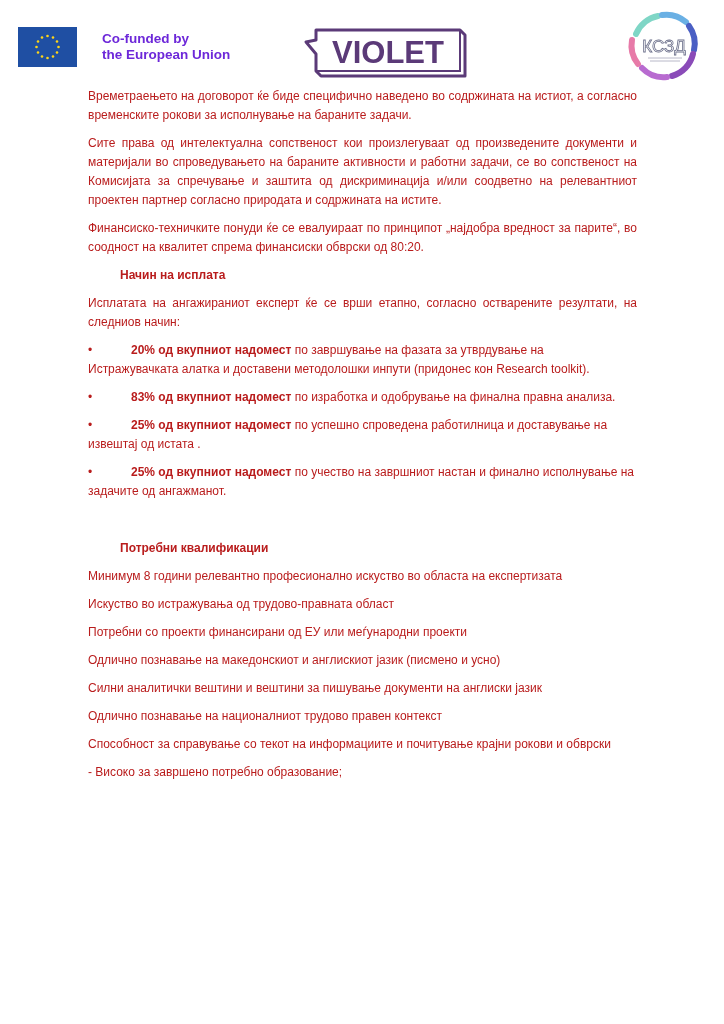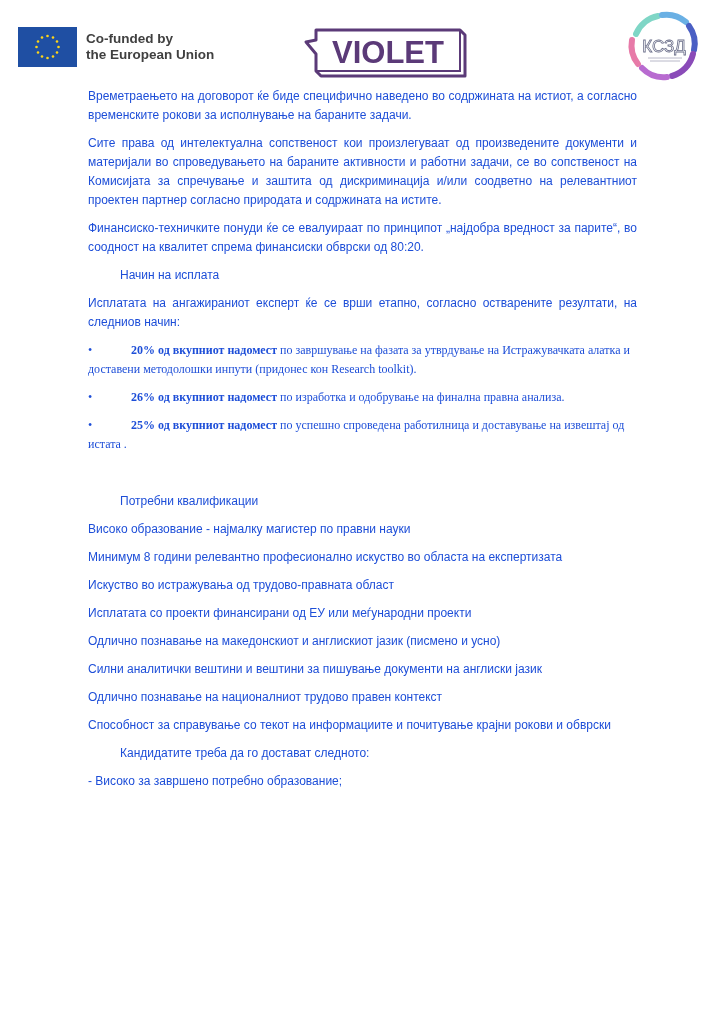--- a/index.html
+++ b/index.html
@@ -6,34 +6,34 @@
   body {
     width: 724px; height: 1024px; position: relative; overflow: hidden;
     font-family: "Liberation Sans", "DejaVu Sans", sans-serif;
     color: #1a1a1a;
   }
   .header { position: absolute; top: 0; left: 0; width: 724px; height: 85px; }
   .eu-logo { position: absolute; left: 18px; top: 27px; display: flex; align-items: center; }
   .eu-flag { width: 59px; height: 40px; background: #1f4fa3; position: relative; }
   .eu-flag svg { position: absolute; left: 0; top: 0; }
   .eu-text {
-    margin-left: 9px; font-weight: bold; color: #404040; font-size: 13.5px; line-height: 16px;
+    margin-left: 25px; font-weight: bold; color: #6d28d9; font-size: 13.5px; line-height: 16px;
     font-family: "Liberation Sans", sans-serif;
   }
   .violet-logo { position: absolute; left: 302px; top: 24px; width: 166px; height: 56px; }
   .kszd-logo { position: absolute; left: 624px; top: 10px; width: 78px; height: 72px; }
 
   .content {
     position: absolute; left: 88px; top: 87px; width: 549px;
     font-family: "Liberation Sans", "DejaVu Sans", sans-serif;
-    font-size: 12px; line-height: 19px; color: #1d4ed8;
+    font-size: 12px; line-height: 19px; color: #b91c1c;
   }
   .para { margin: 0 0 9px 0; text-align: justify; }
-  .heading { font-weight: normal; margin: 0 0 9px 0; padding-left: 32px; }
-  .bullet { margin: 0 0 9px 0; font-family: Liberation Serif, serif; }
+  .heading { font-weight: bold; margin: 0 0 9px 0; padding-left: 32px; }
+  .bullet { margin: 0 0 9px 0; }
   .bullet .dot { display: inline-block; width: 43px; }
   .bullet b { font-weight: bold; }
   .gap { height: 29px; }
   .dash-item { margin: 0 0 9px 0; text-align: justify; }
   .dash-item.hang { padding-left: 9px; text-indent: -9px; }
 </style>
 </head>
 <body>
 
 <div class="header">
@@ -90,33 +90,34 @@
   <p class="para">Сите права од интелектуална сопственост кои произлегуваат од произведените документи и материјали во спроведувањето на бараните активности и работни задачи, се во сопственост на Комисијата за спречување и заштита од дискриминација и/или соодветно на релевантниот проектен партнер согласно природата и содржината на истите.</p>
   <p class="para">Финансиско-техничките понуди ќе се евалуираат по принципот „најдобра вредност за парите“, во соодност на квалитет спрема финансиски обврски од 80:20.</p>
 
   <p class="heading">Начин на исплата</p>
   <p class="para">Исплатата на ангажираниот експерт ќе се врши етапно, согласно остварените резултати, на следниов начин:</p>
 
   <p class="bullet">
     <span class="dot">•</span><b>20% од вкупниот надомест</b><span> по завршување на фазата за утврдување на Истражувачката алатка и доставени методолошки инпути (придонес кон Research toolkit).</span>
   </p>
   <p class="bullet">
-    <span class="dot">•</span><b>26% од вкупниот надомест</b><span> по изработка и одобрување на финална правна анализа.</span>
+    <span class="dot">•</span><b>83% од вкупниот надомест</b><span> по изработка и одобрување на финална правна анализа.</span>
   </p>
   <p class="bullet">
     <span class="dot">•</span><b>25% од вкупниот надомест</b><span> по успешно спроведена работилница и доставување на извештај од истата .</span>
+  </p>
+  <p class="bullet">
+    <span class="dot">•</span><b>25% од вкупниот надомест</b><span> по учество на завршниот настан и финално исполнување на задачите од ангажманот.</span>
   </p>
 
   <div class="gap"></div>
 
   <p class="heading">Потребни квалификации</p>
-  <p class="para">Високо образование - најмалку магистер по правни науки</p>
   <p class="para">Минимум 8 години релевантно професионално искуство во областа на експертизата</p>
   <p class="para">Искуство во истражувања од трудово-правната област</p>
-  <p class="para">Исплатата со проекти финансирани од ЕУ или меѓународни проекти</p>
+  <p class="para">Потребни со проекти финансирани од ЕУ или меѓународни проекти</p>
   <p class="para">Одлично познавање на македонскиот и англискиот јазик (писмено и усно)</p>
   <p class="para">Силни аналитички вештини и вештини за пишување документи на англиски јазик</p>
   <p class="para">Одлично познавање на националниот трудово правен контекст</p>
   <p class="para">Способност за справување со текот на информациите и почитување крајни рокови и обврски</p>
 
-  <p class="heading">Кандидатите треба да го достават следното:</p>
   <p class="dash-item">- Високо за завршено потребно образование;</p>
 </div>
 
 </body></html>

